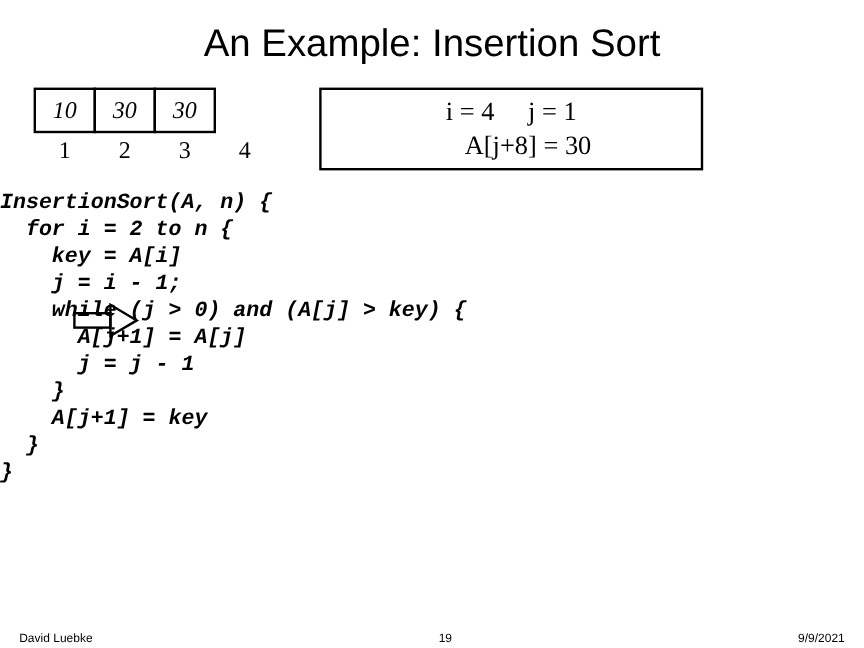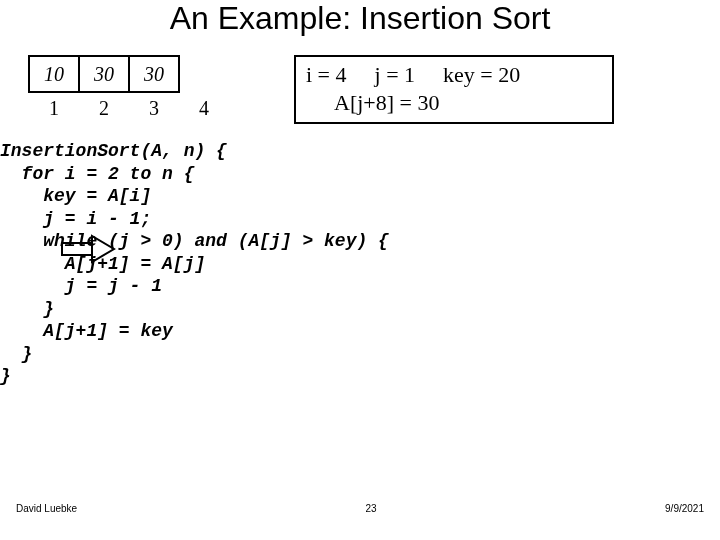--- a/index.html
+++ b/index.html
@@ -8,27 +8,28 @@
     height: 540px;
     background: #fff;
     font-family: Arial, Helvetica, sans-serif;
     position: relative;
     overflow: hidden;
   }
   .title {
     text-align: center;
     font-size: 32px;
     font-weight: normal;
+    padding-top: 18px;
     padding-bottom: 18px;
   }
   .content-row {
     display: flex;
     align-items: flex-start;
     padding-left: 28px;
-    gap: 64px;
+    gap: 36px;
   }
   .array-block {
     display: flex;
     flex-direction: column;
   }
   .cells {
     display: flex;
   }
   .cell {
     width: 52px;
@@ -56,41 +57,41 @@
   }
   .idx:first-child { margin-left: 0; }
   .state-box {
     border: 2px solid #000;
     padding: 4px 10px 6px 10px;
     font-family: "Times New Roman", serif;
     font-size: 22px;
     line-height: 1.25;
     min-width: 320px;
   }
-  .state-row { display: flex; gap: 28px; }
+  .state-row { display: flex; gap: 28px; justify-content: center; }
   .code-area {
     position: relative;
     margin-top: 16px;
     font-style: italic;
   }
   .code {
     font-family: "Courier New", monospace;
     font-size: 18px;
     font-weight: bold;
     white-space: pre;
     line-height: 1.25;
   }
   .arrow {
     position: absolute;
     left: 60px;
     top: 94px;
   }
   .footer {
     position: absolute;
-    bottom: 26px;
+    bottom: 2px;
     left: 0;
     right: 0;
     display: flex;
     justify-content: space-between;
     padding: 0 16px;
     font-size: 10px;
     font-family: Arial, sans-serif;
     margin-top: 48px;
   }
 </style>
@@ -111,21 +112,20 @@
       <div class="idx">2</div>
       <div class="idx">3</div>
       <div class="idx">4</div>
     </div>
   </div>
 
   <div class="state-box">
     <div class="state-row">
       <span>i = 4</span>
       <span>j = 1</span>
-      <span>key = 20</span>
     </div>
     <div class="state-row">
       <span></span>
       <span>A[j+8] = 30</span>
     </div>
   </div>
 </div>
 
 <div class="code-area">
   <div class="arrow">
@@ -142,15 +142,15 @@
       A[j+1] = A[j]
       j = j - 1
     }
     A[j+1] = key
   }
 }</pre>
 </div>
 
 <div class="footer">
   <span>David Luebke</span>
-  <span>23</span>
+  <span>19</span>
   <span>9/9/2021</span>
 </div>
 
 </body></html>

